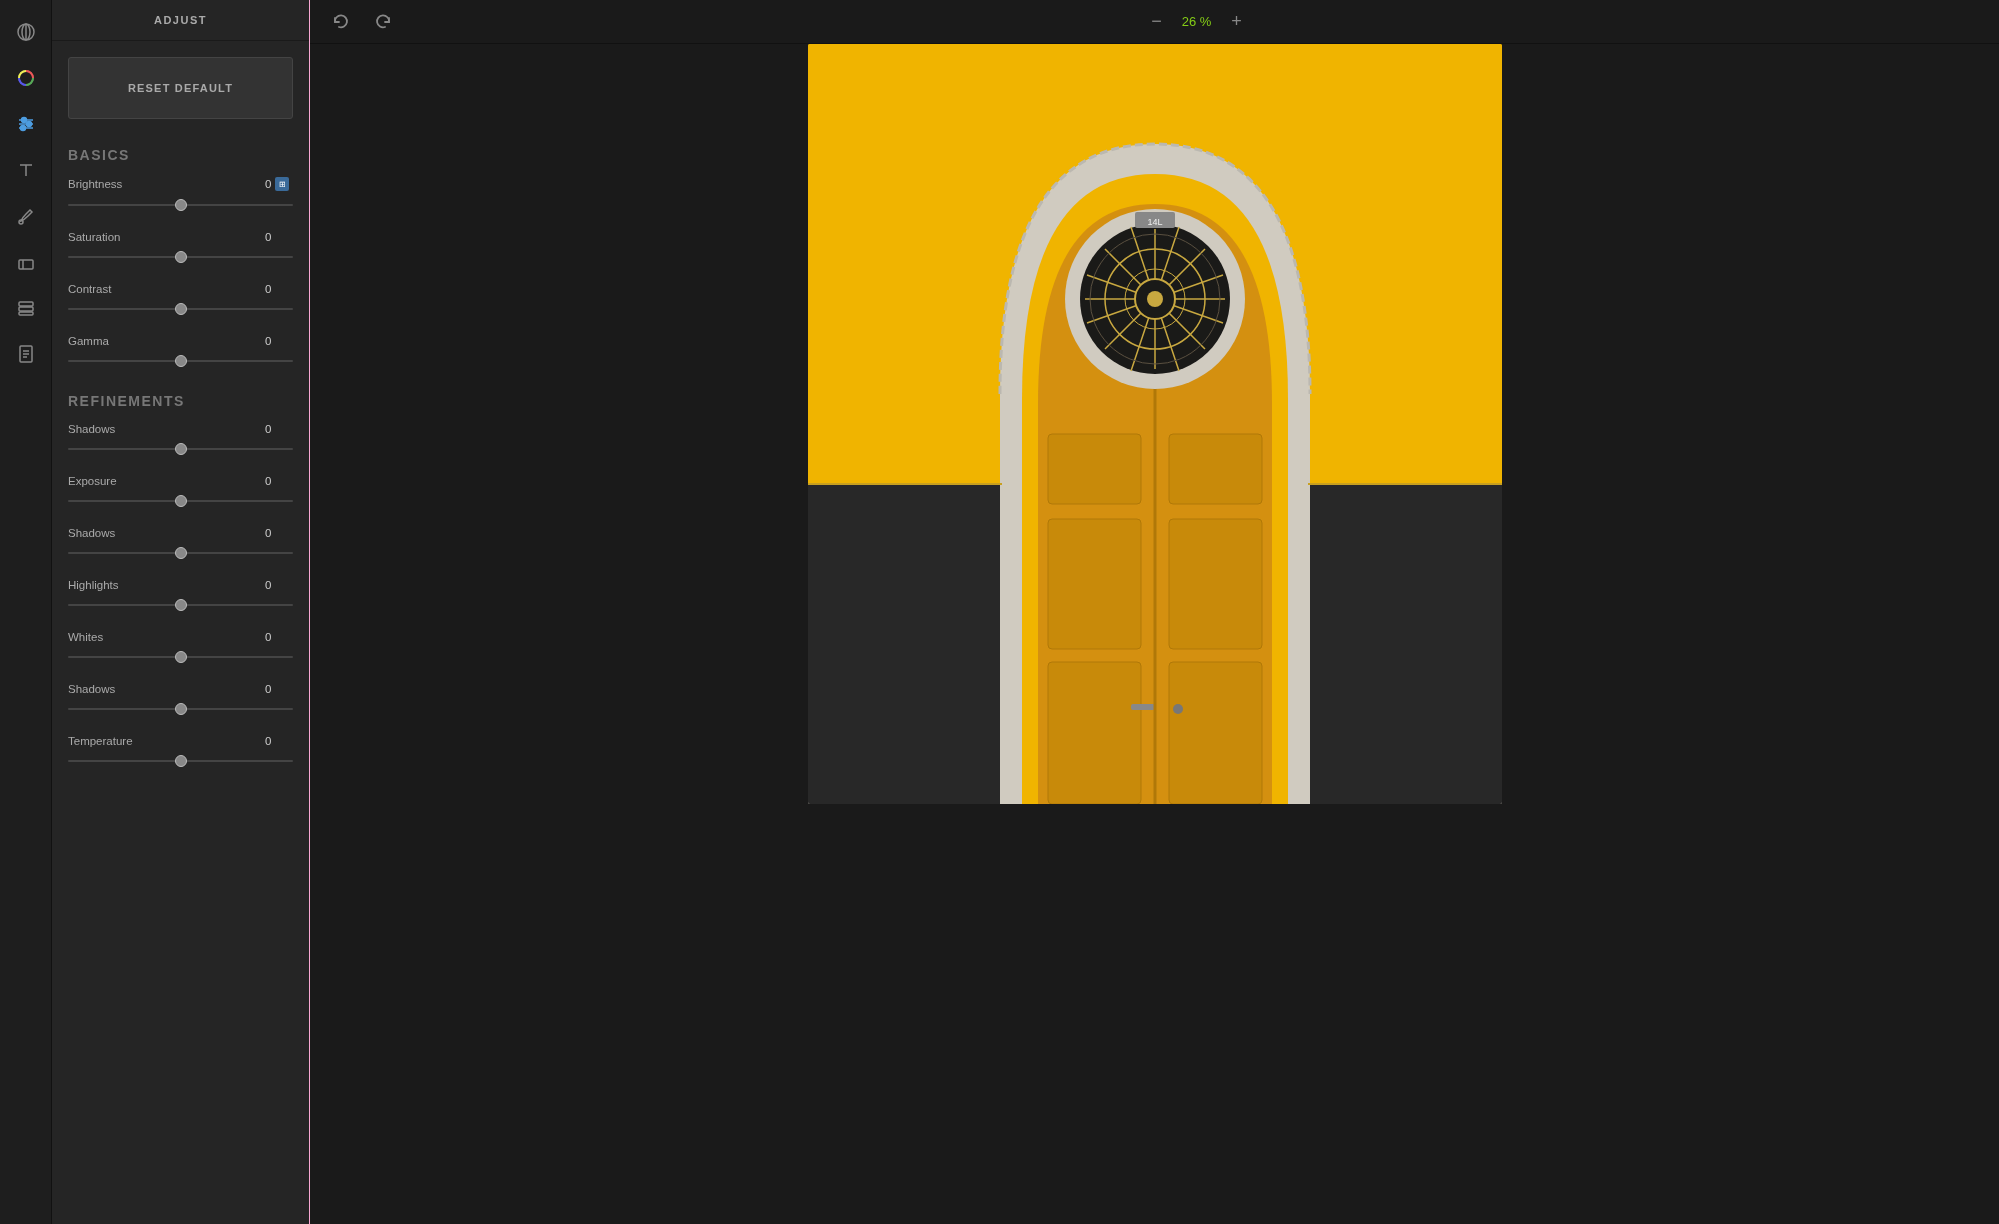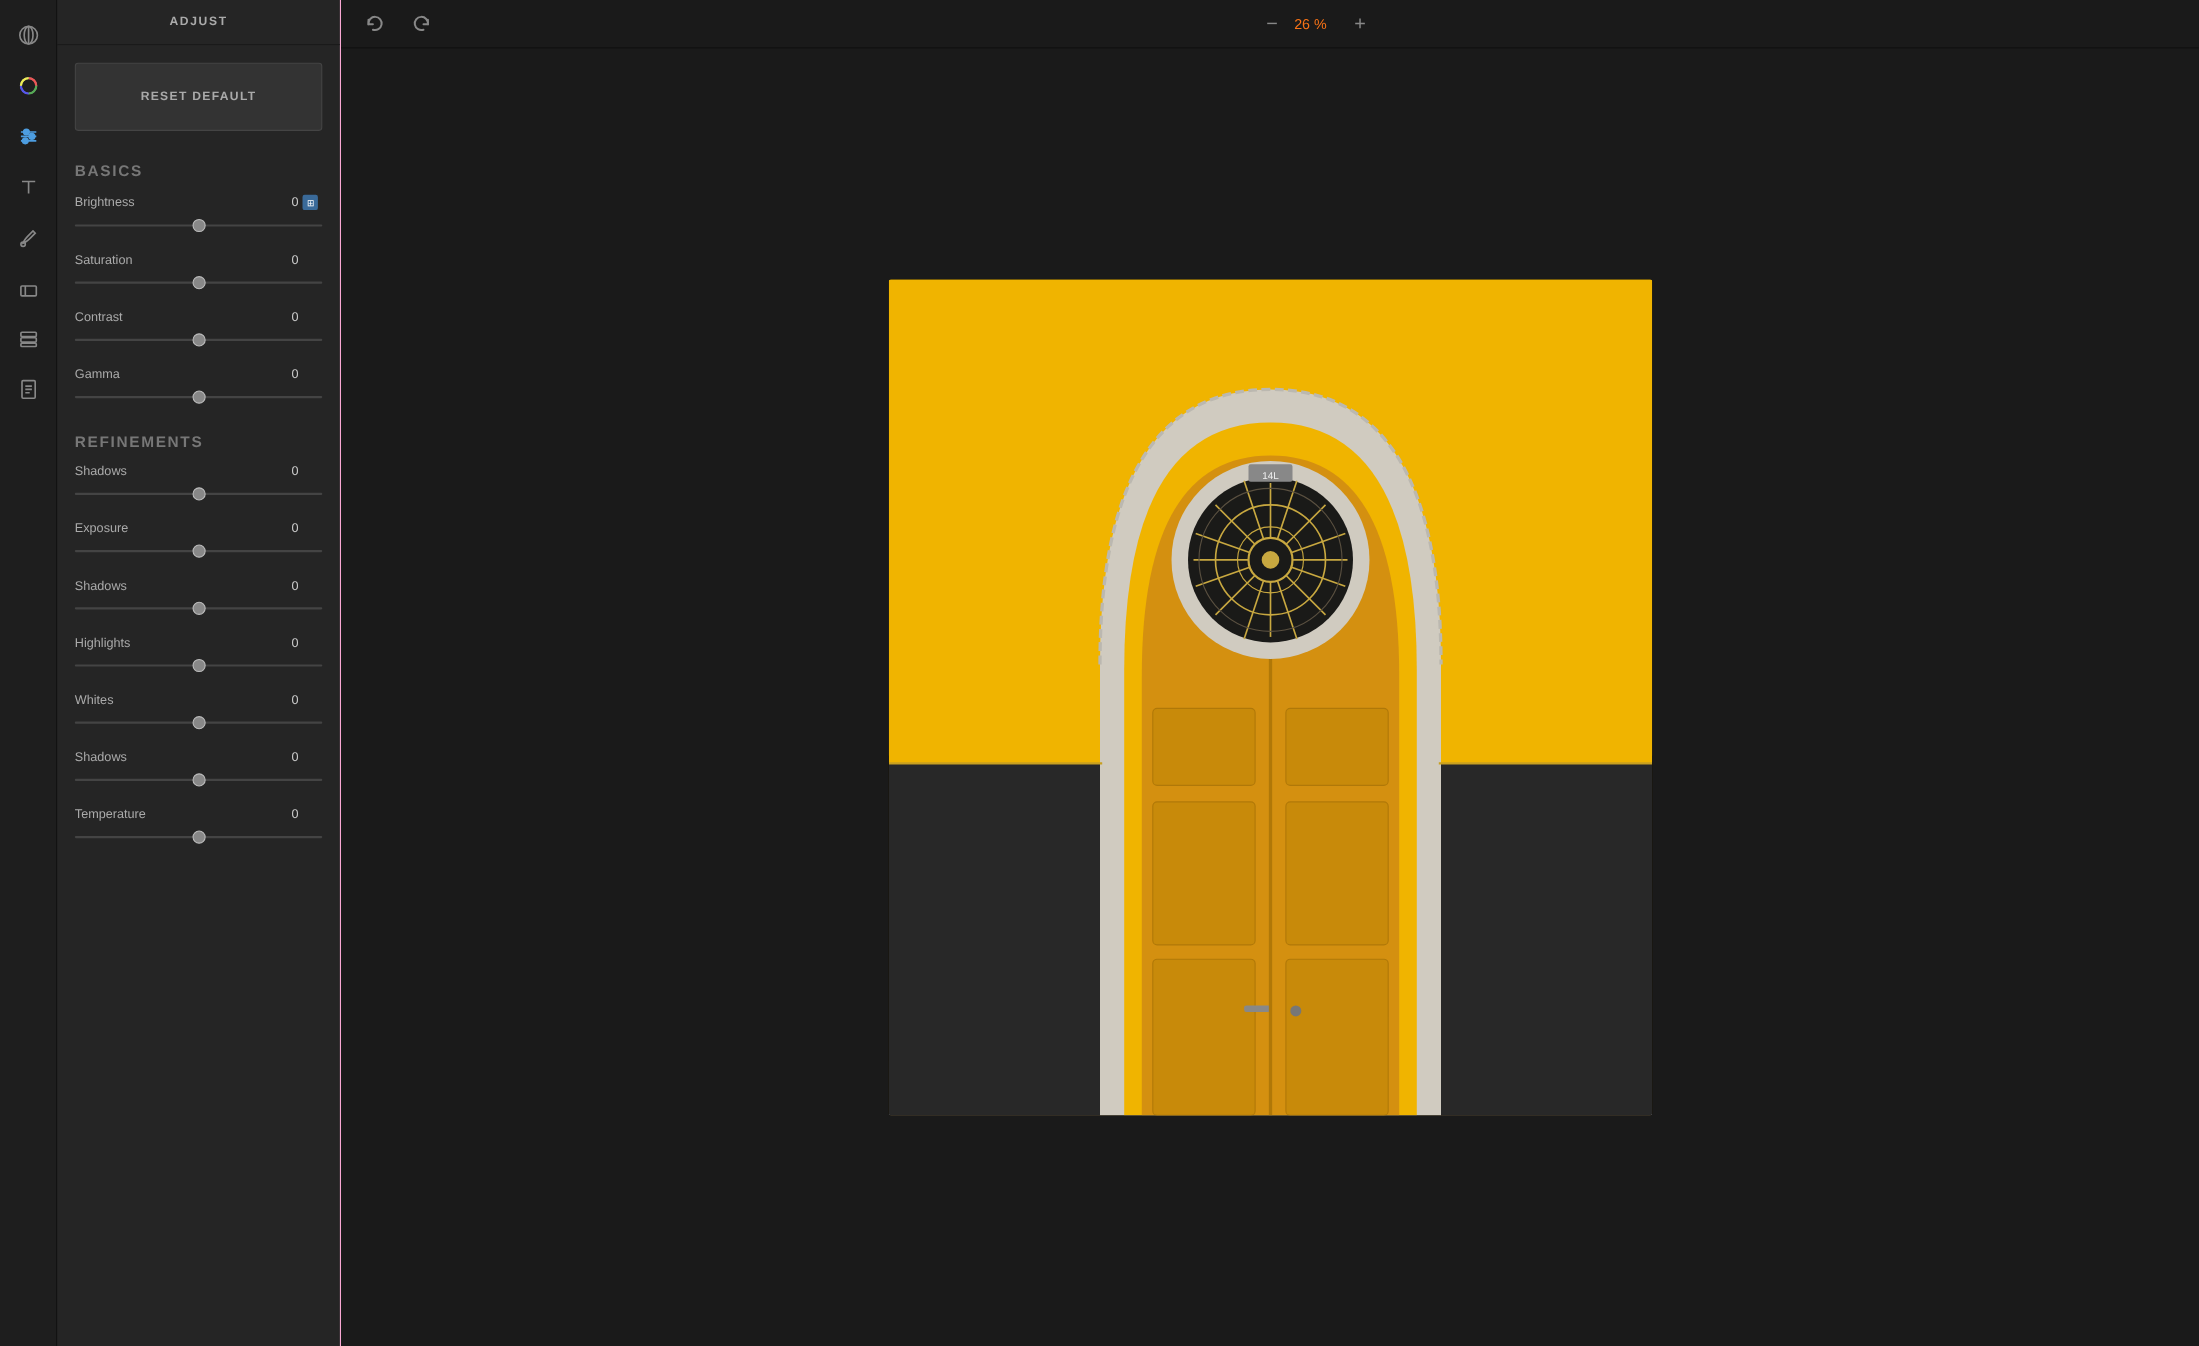--- a/index.html
+++ b/index.html
@@ -196,29 +196,29 @@
       align-items: center;
       justify-content: center;
       cursor: pointer;
       color: #888;
       font-size: 18px;
       border-radius: 3px;
     }
 
     .zoom-value {
       font-size: 13px;
-      color: #f97316;
+      color: #84cc16;
       min-width: 40px;
-      text-align: left;
+      text-align: center;
     }
 
     .canvas-area {
       flex: 1;
       display: flex;
-      align-items: center;
+      align-items: flex-start;
       justify-content: center;
       overflow: hidden;
     }
 
     .image-container {
       position: relative;
     }
 
     
     .door-image {

